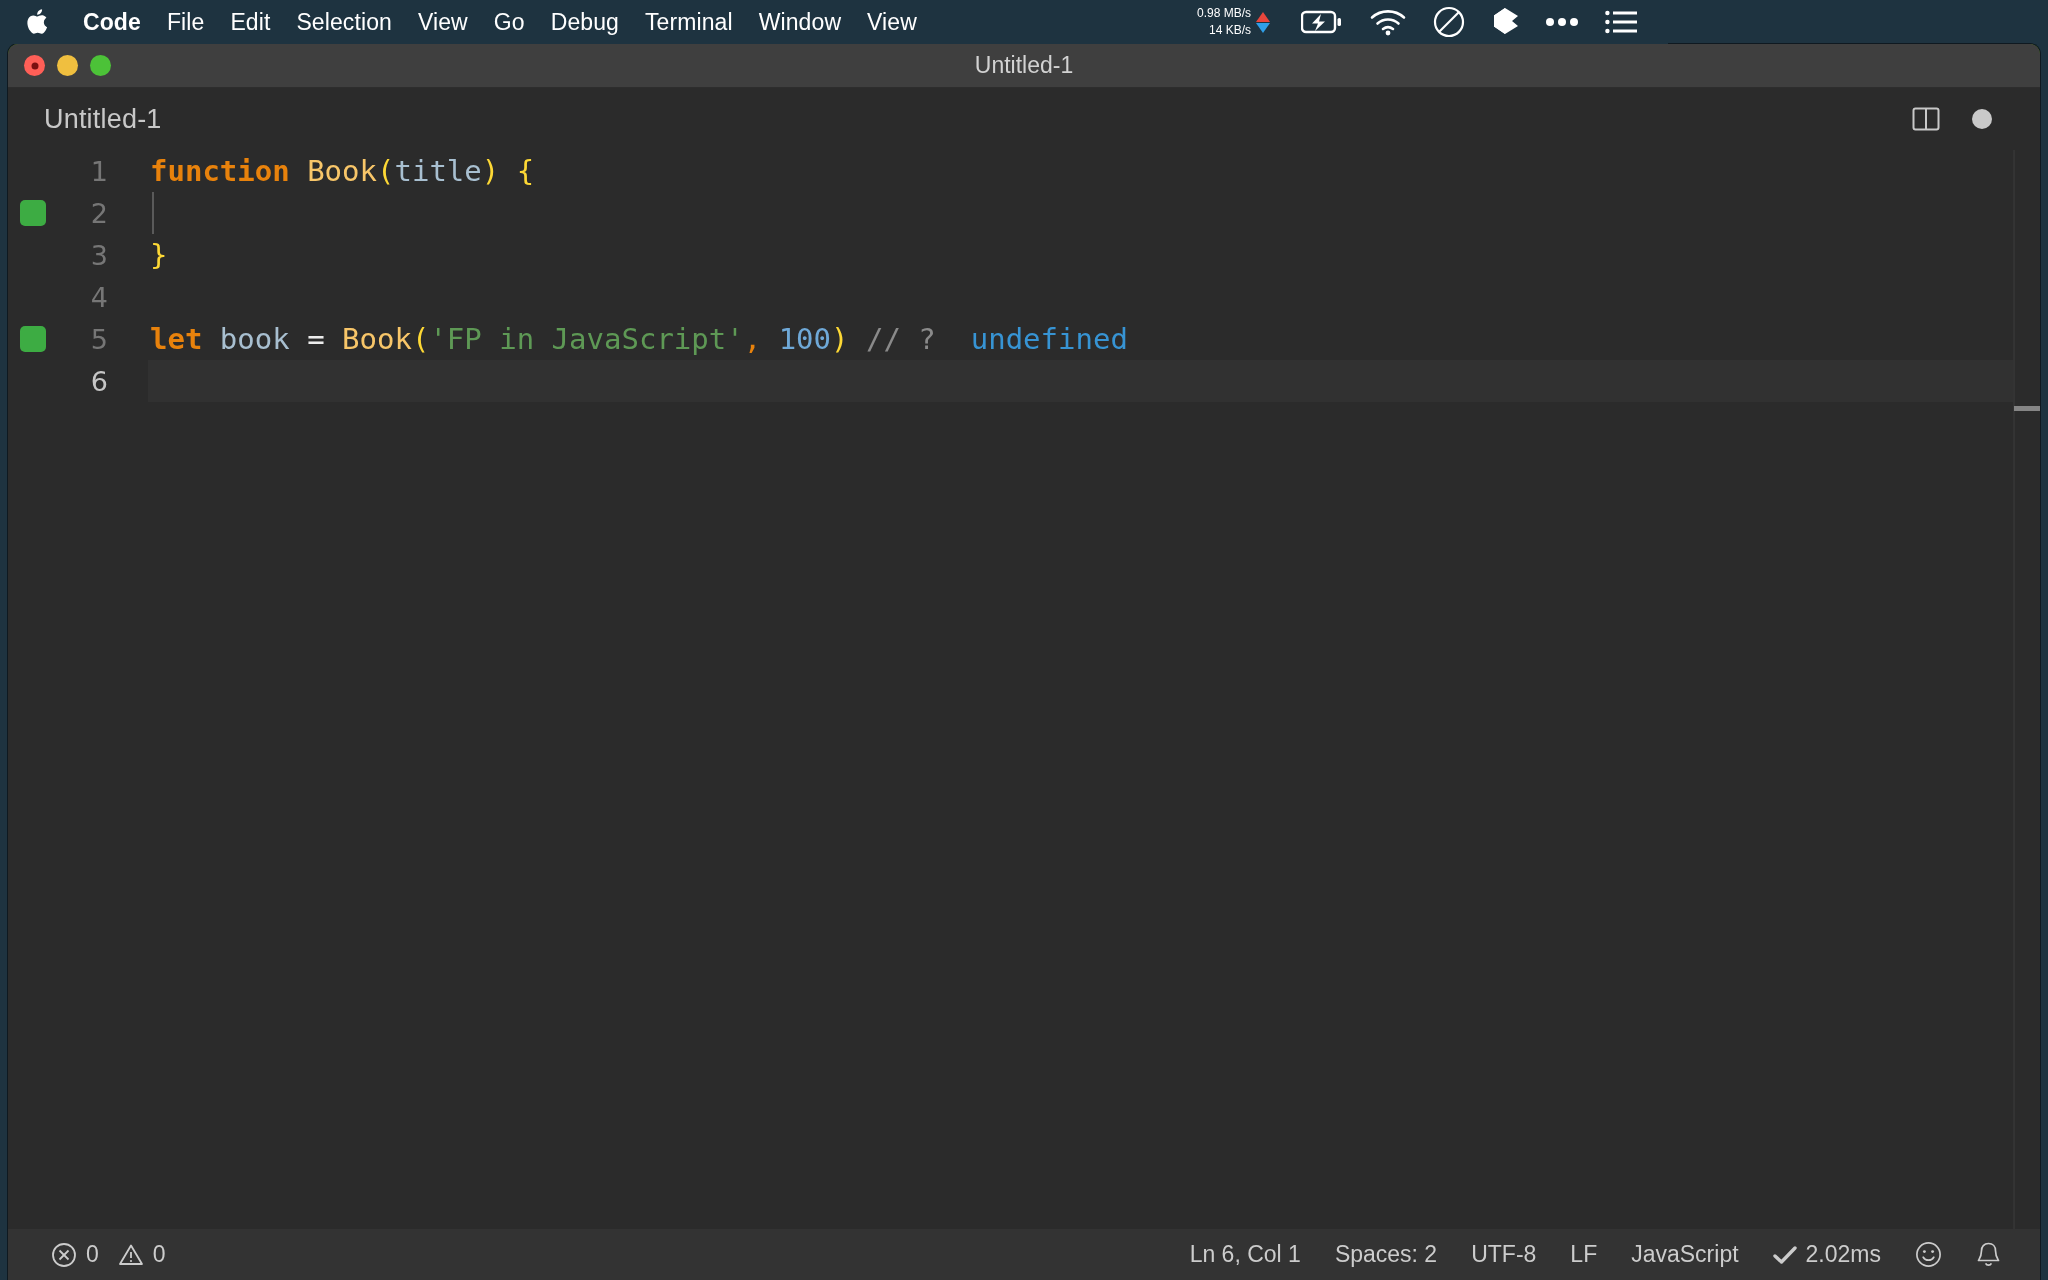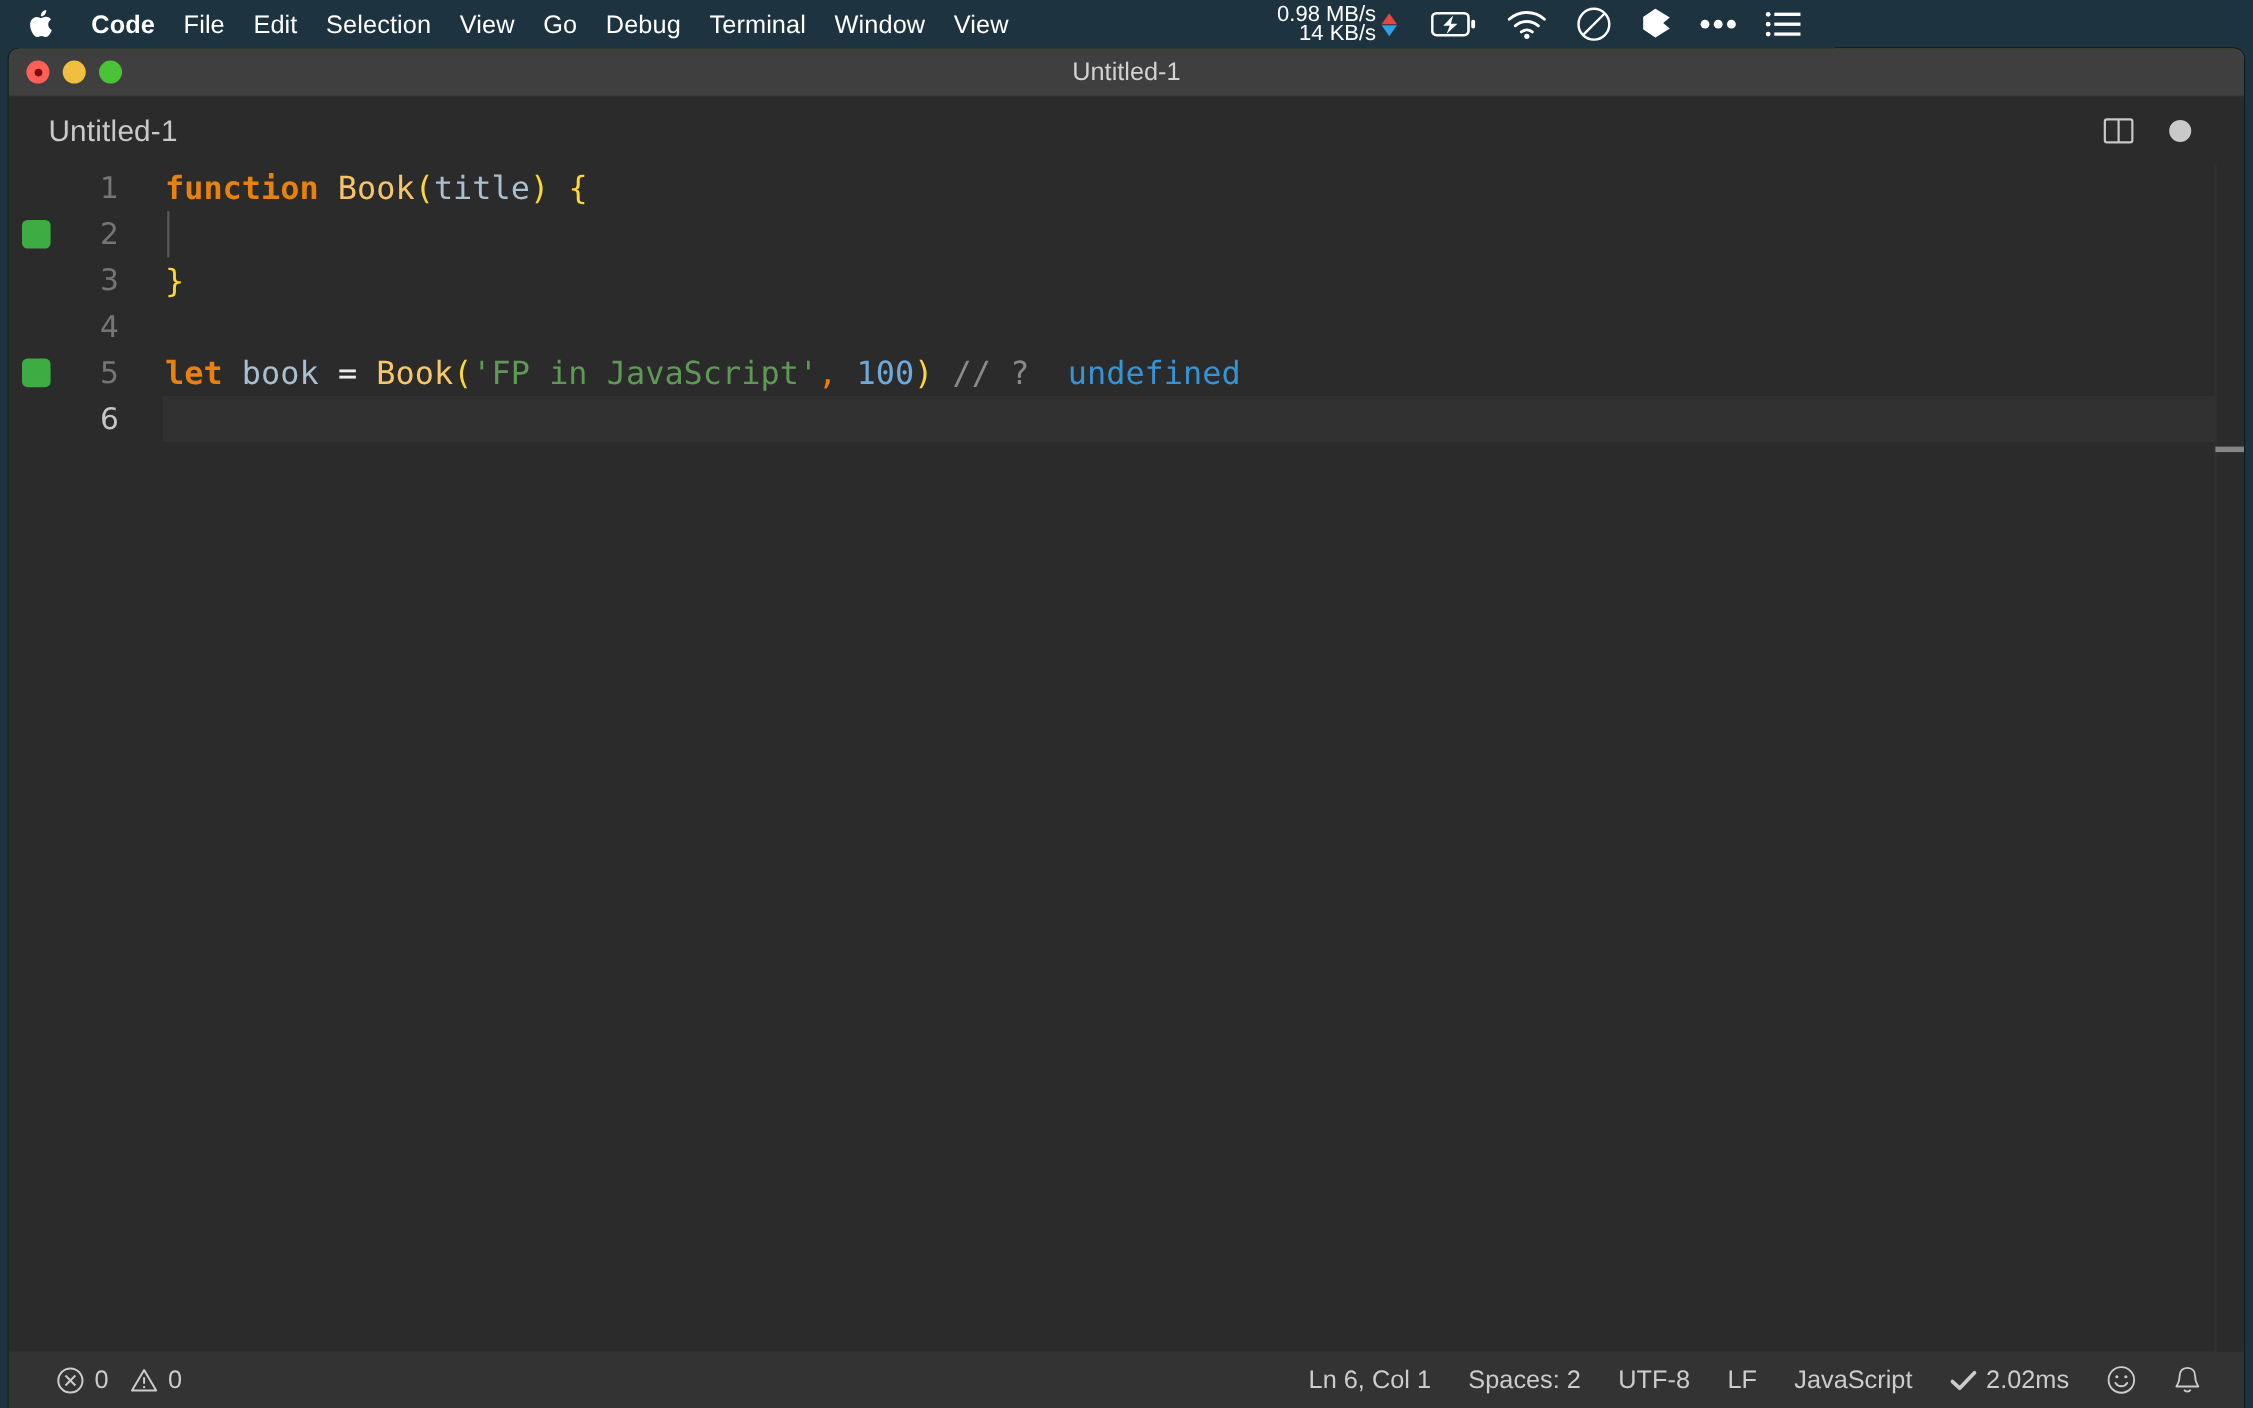--- a/index.html
+++ b/index.html
@@ -25,21 +25,21 @@
     color:#ffffff; font-size:23px; padding:2px 13px; cursor:default;
     white-space:nowrap; letter-spacing:.1px;
   }
   .menu-item.bold{ font-weight:bold; }
   .menu-right{ margin-left:auto; display:flex; align-items:center; gap:0; }
   .net-speed{
     display:flex; align-items:center; gap:5px; margin-right:18px;
   }
   .net-nums{
     display:flex; flex-direction:column; align-items:flex-end;
-    color:#ffffff; font-size:20px; line-height:17px;
+    color:#ffffff; font-size:12px; line-height:17px;
   }
   .net-arrows{ display:flex; flex-direction:column; gap:1px; align-items:center;}
   .tri-up{ width:0;height:0;border-left:7px solid transparent;border-right:7px solid transparent;border-bottom:10px solid #e8463c; }
   .tri-dn{ width:0;height:0;border-left:7px solid transparent;border-right:7px solid transparent;border-top:10px solid #2f9fe8; }
   .mb-icon{
     display:flex; align-items:center; justify-content:center;
     margin:0 13px; cursor:default;
   }
 
   

